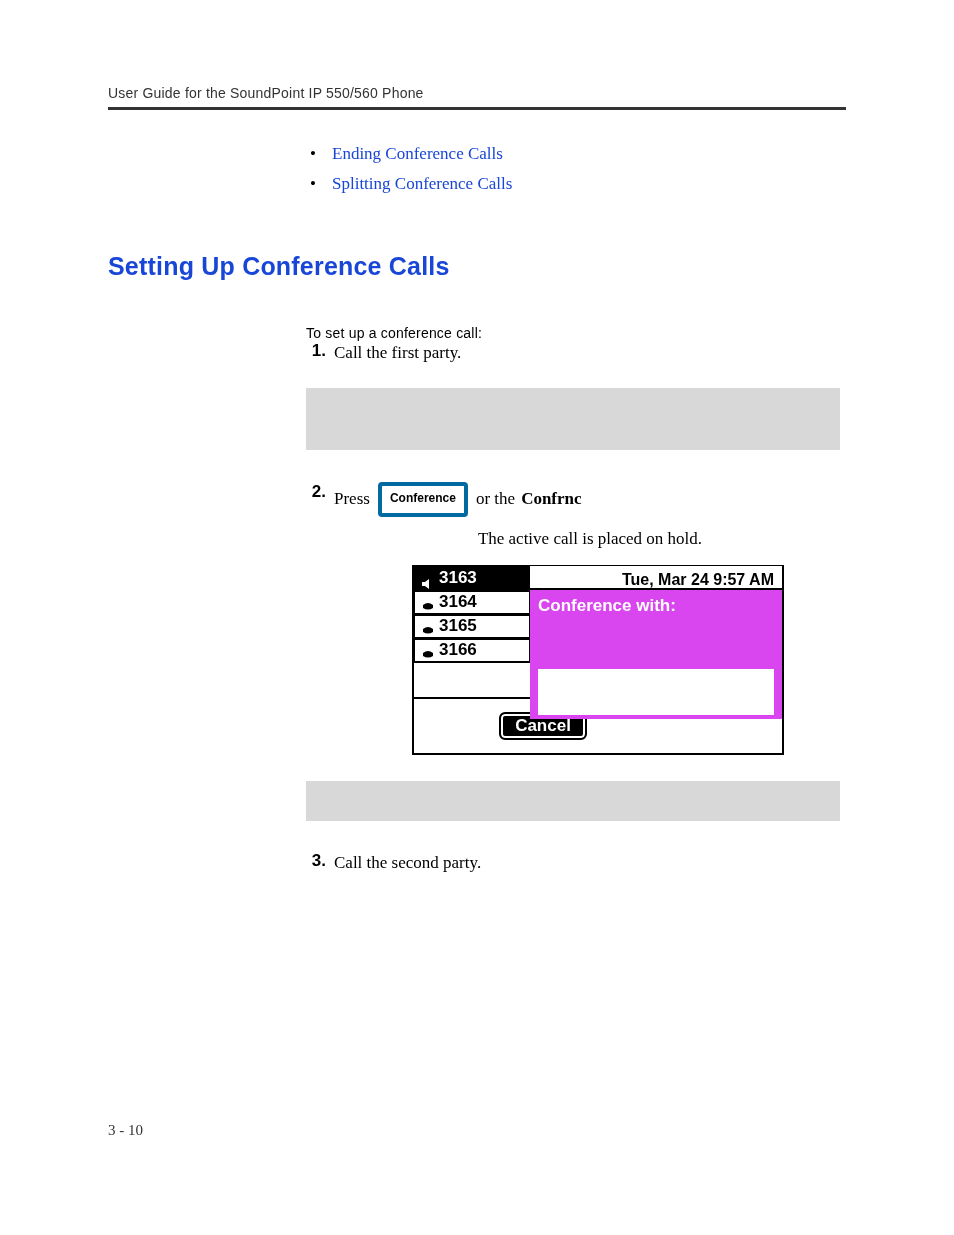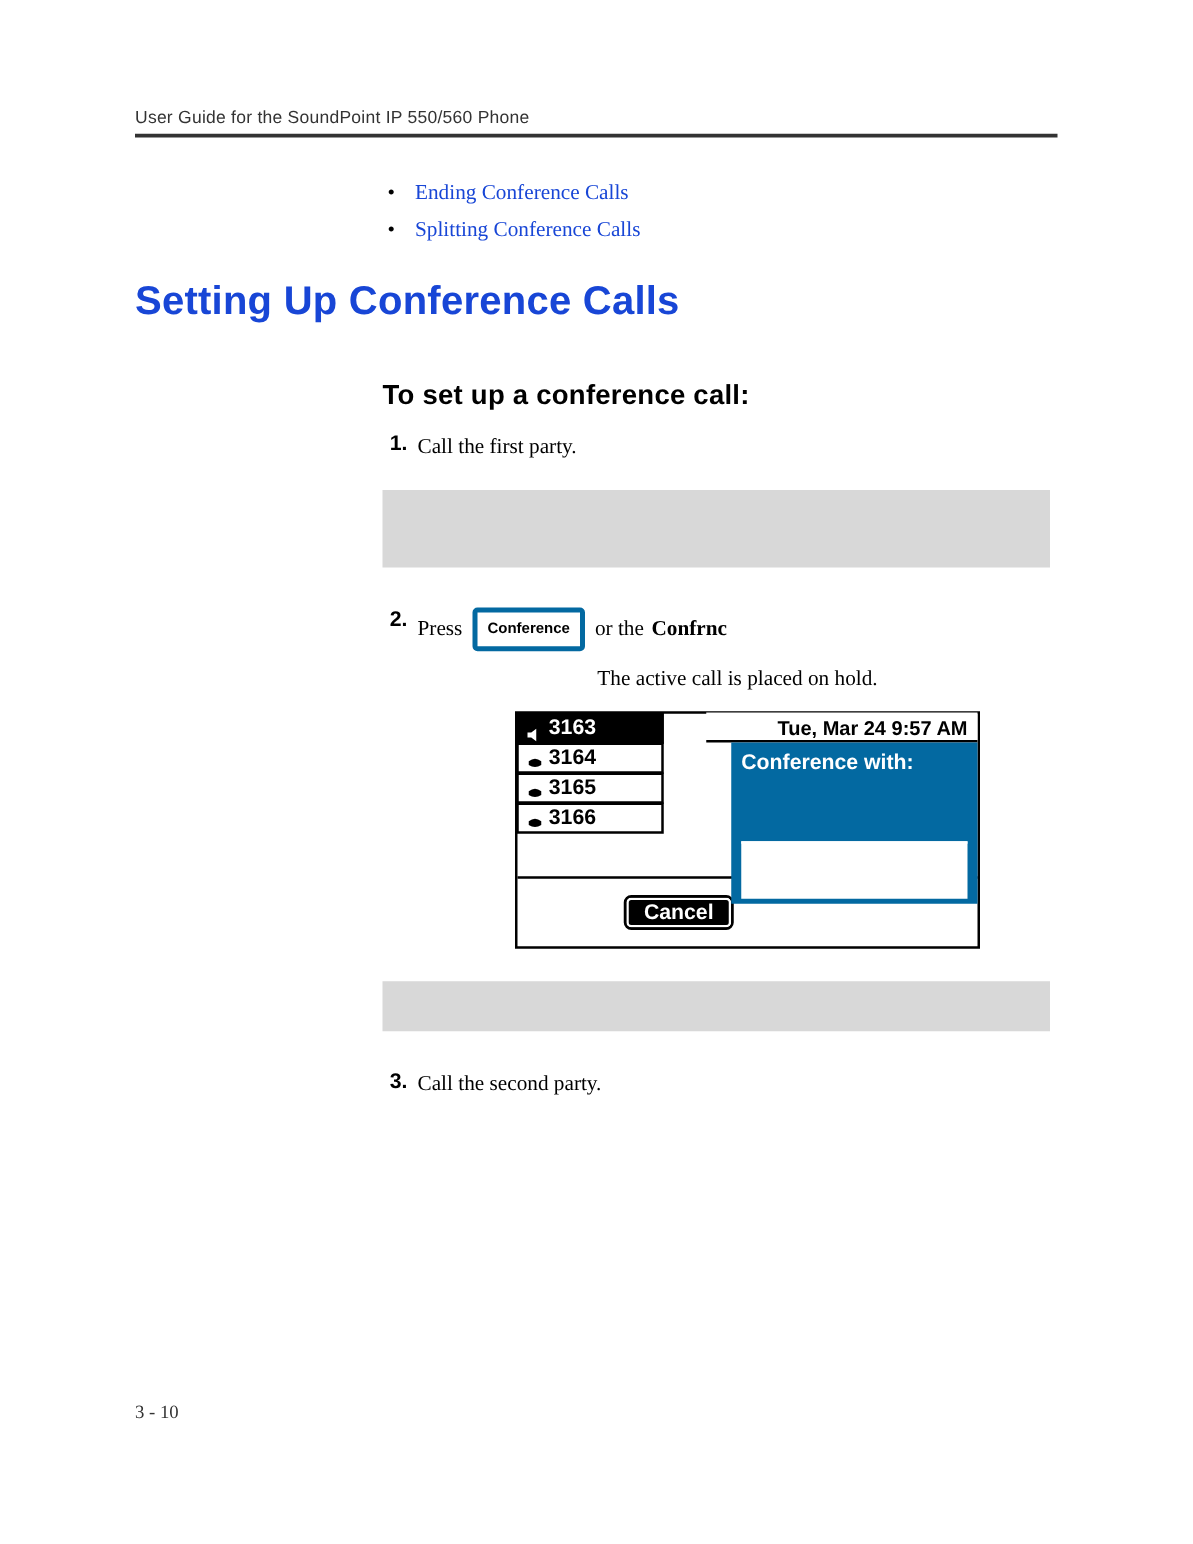--- a/index.html
+++ b/index.html
@@ -44,30 +44,29 @@
     left: 4px;
     top: 0;
     font-size: 17px;
     color: #000;
   }
   .link-text { color: #1846d6; }
   .h2 {
     font-family: 'Arial Narrow', Arial, sans-serif;
     font-weight: 700;
     color: #1846d6;
-    font-size: 32px;
-    margin-top: 28px;
+    font-size: 25px;
+    margin-top: 58px;
     margin-bottom: 44px;
     letter-spacing: 0.2px;
   }
   .h4 {
     font-family: 'Arial Narrow', Arial, sans-serif;
-    font-weight: 700;
-    font-size: 22px;
-    margin-bottom: 16px;
+    font-weight: 400;
+    font-size: 14px;
     letter-spacing: 0.2px;
   }
   .step-row {
     display: flex;
     align-items: flex-start;
     margin-bottom: 10px;
     font-size: 17px;
   }
   .step-num {
     width: 28px;
@@ -110,21 +109,20 @@
     margin: 14px 0 0 78px;
     position: relative;
     display: flex;
     flex-direction: column;
     font-family: Arial, sans-serif;
   }
   .lcd-top {
     display: flex;
     height: 132px;
     border-bottom: 2px solid #000;
-    gap: 35px;
   }
   .lcd-lines {
     width: 116px;
     display: flex;
     flex-direction: column;
   }
   .lcd-line {
     height: 25px;
     display: flex;
     align-items: center;
@@ -156,27 +154,26 @@
     color: #000;
     font-weight: 700;
     font-size: 16px;
     text-align: right;
     padding: 2px 8px 0 0;
     border-bottom: 2px solid #000;
     margin-top: -1px;
   }
   .lcd-body {
     flex: 1;
-    background: #0369a1;
+    background: #d946ef;
     color: #fff;
     font-weight: 700;
     font-size: 17px;
     padding: 4px 8px;
     position: relative;
-    margin-left: 20px;
   }
   .lcd-body-white {
     background: #fff;
     margin-top: 50px;
     height: 46px;
     border-top: 2px solid #fff;
   }
   .lcd-bottom {
     flex: 1;
     display: flex;

